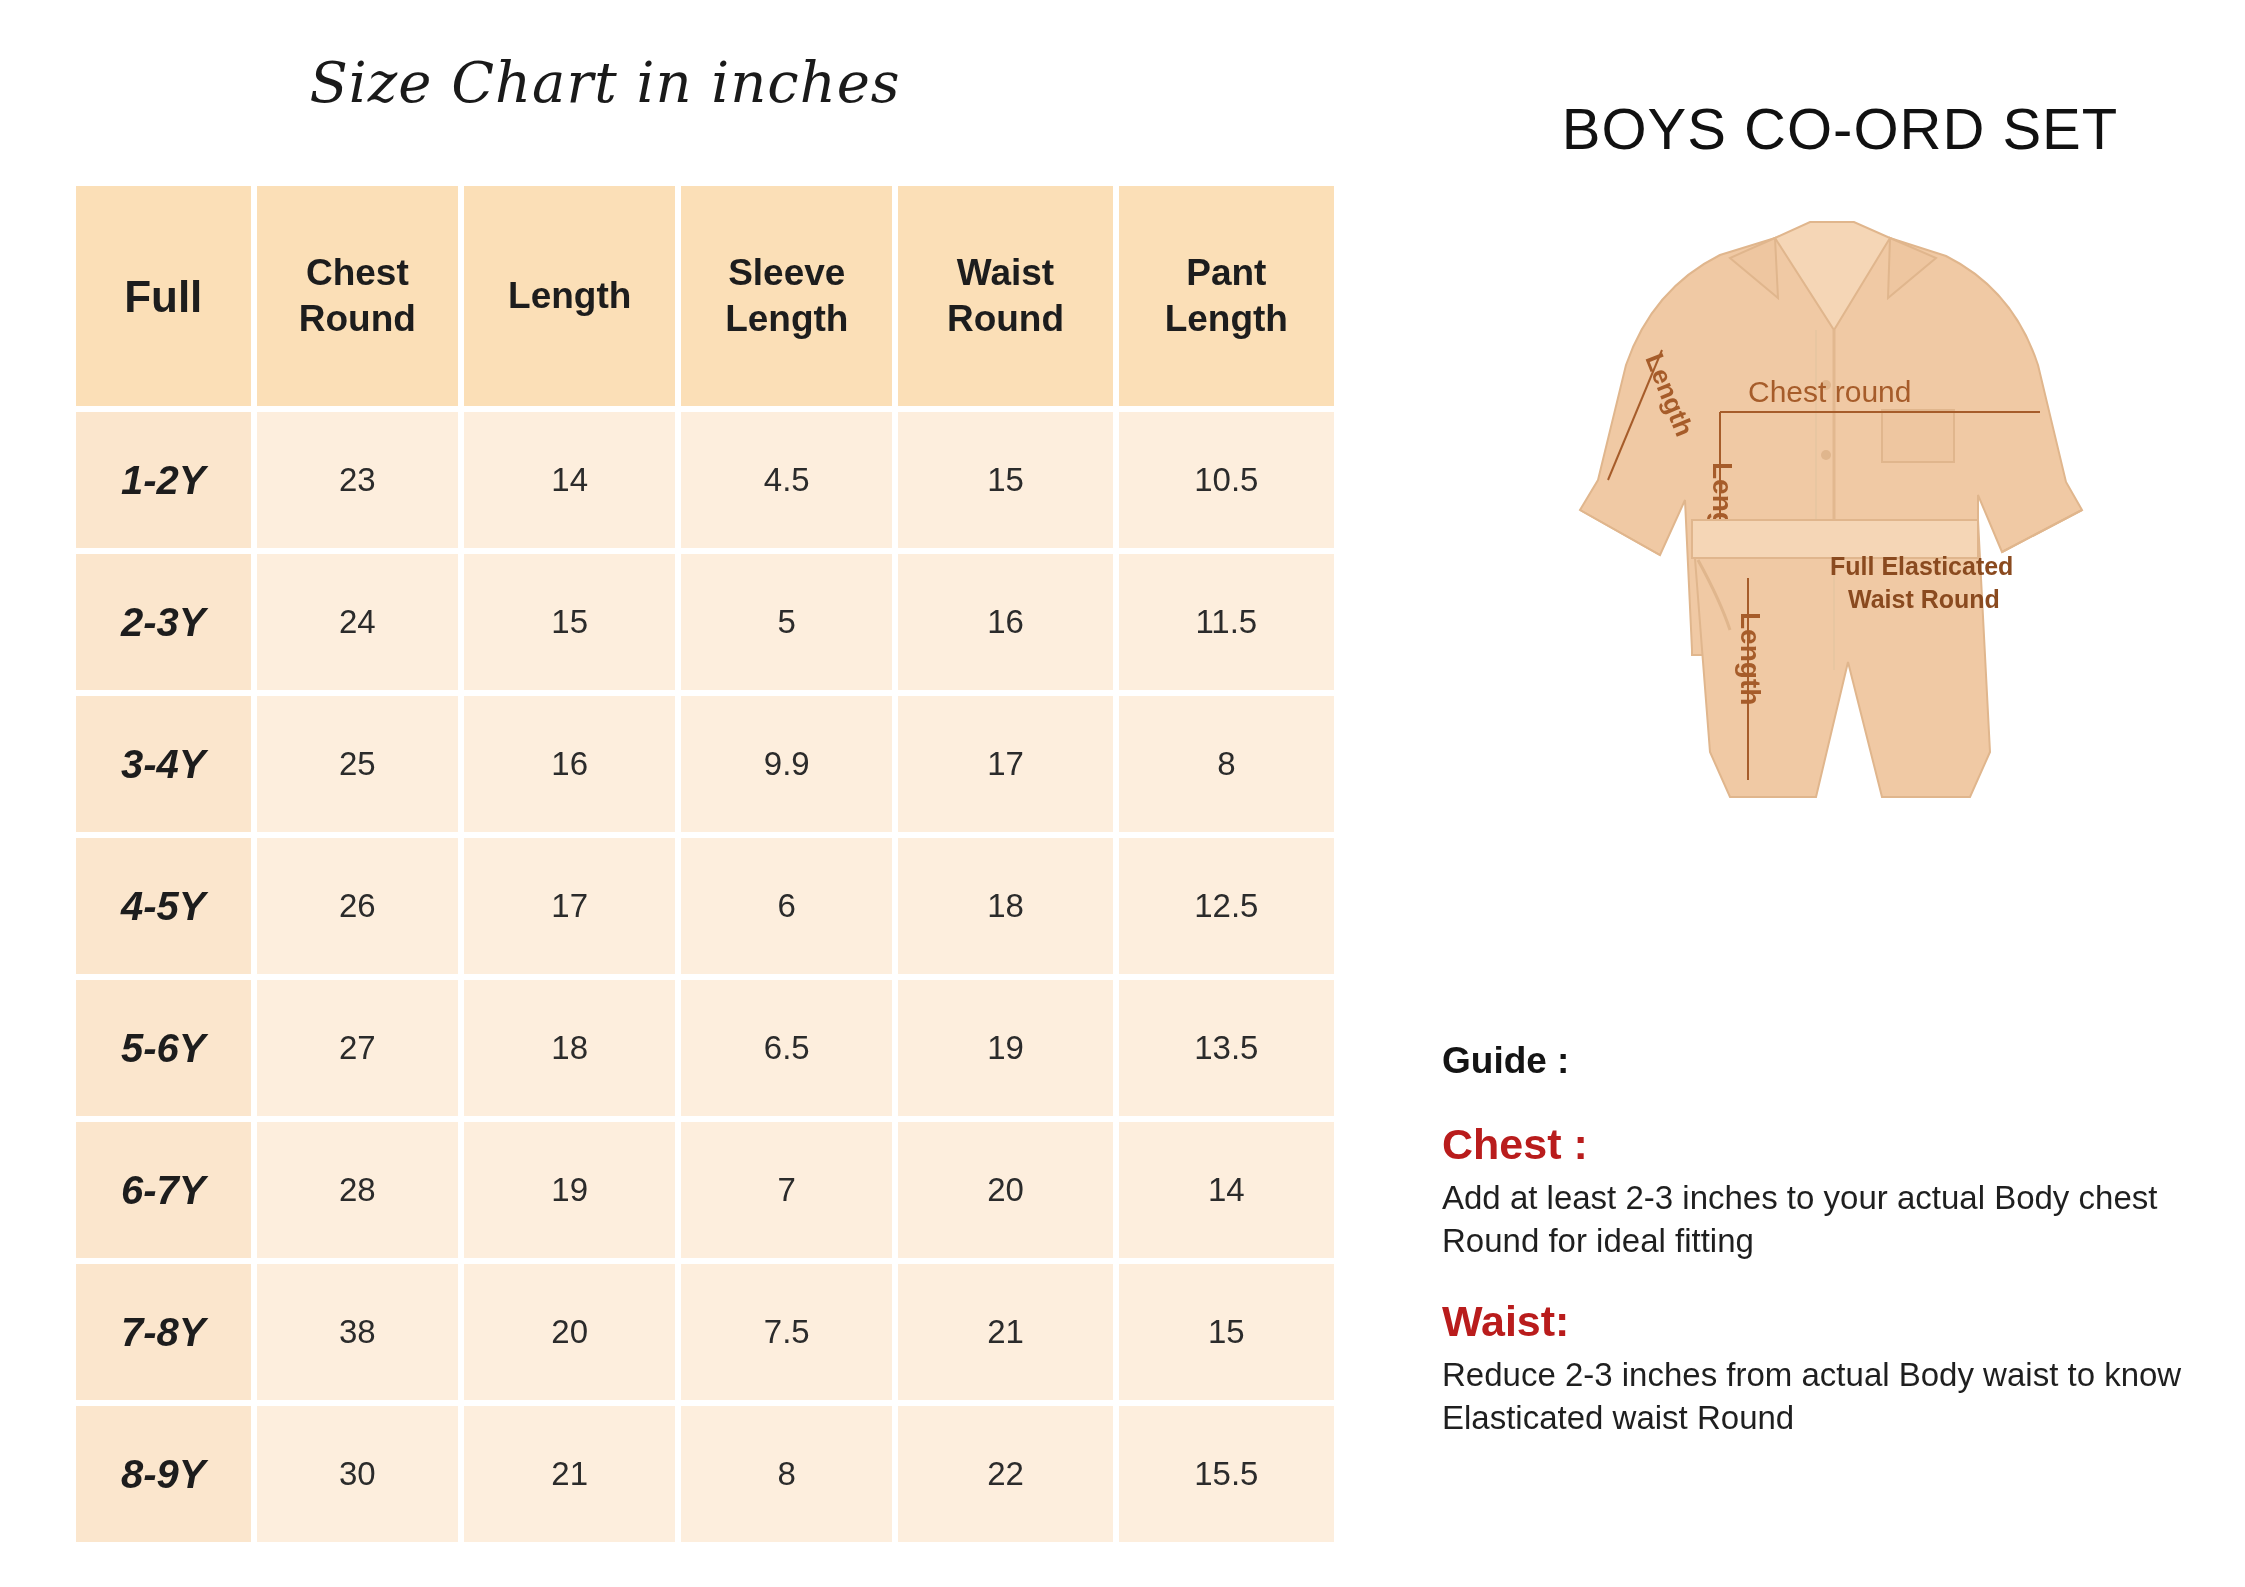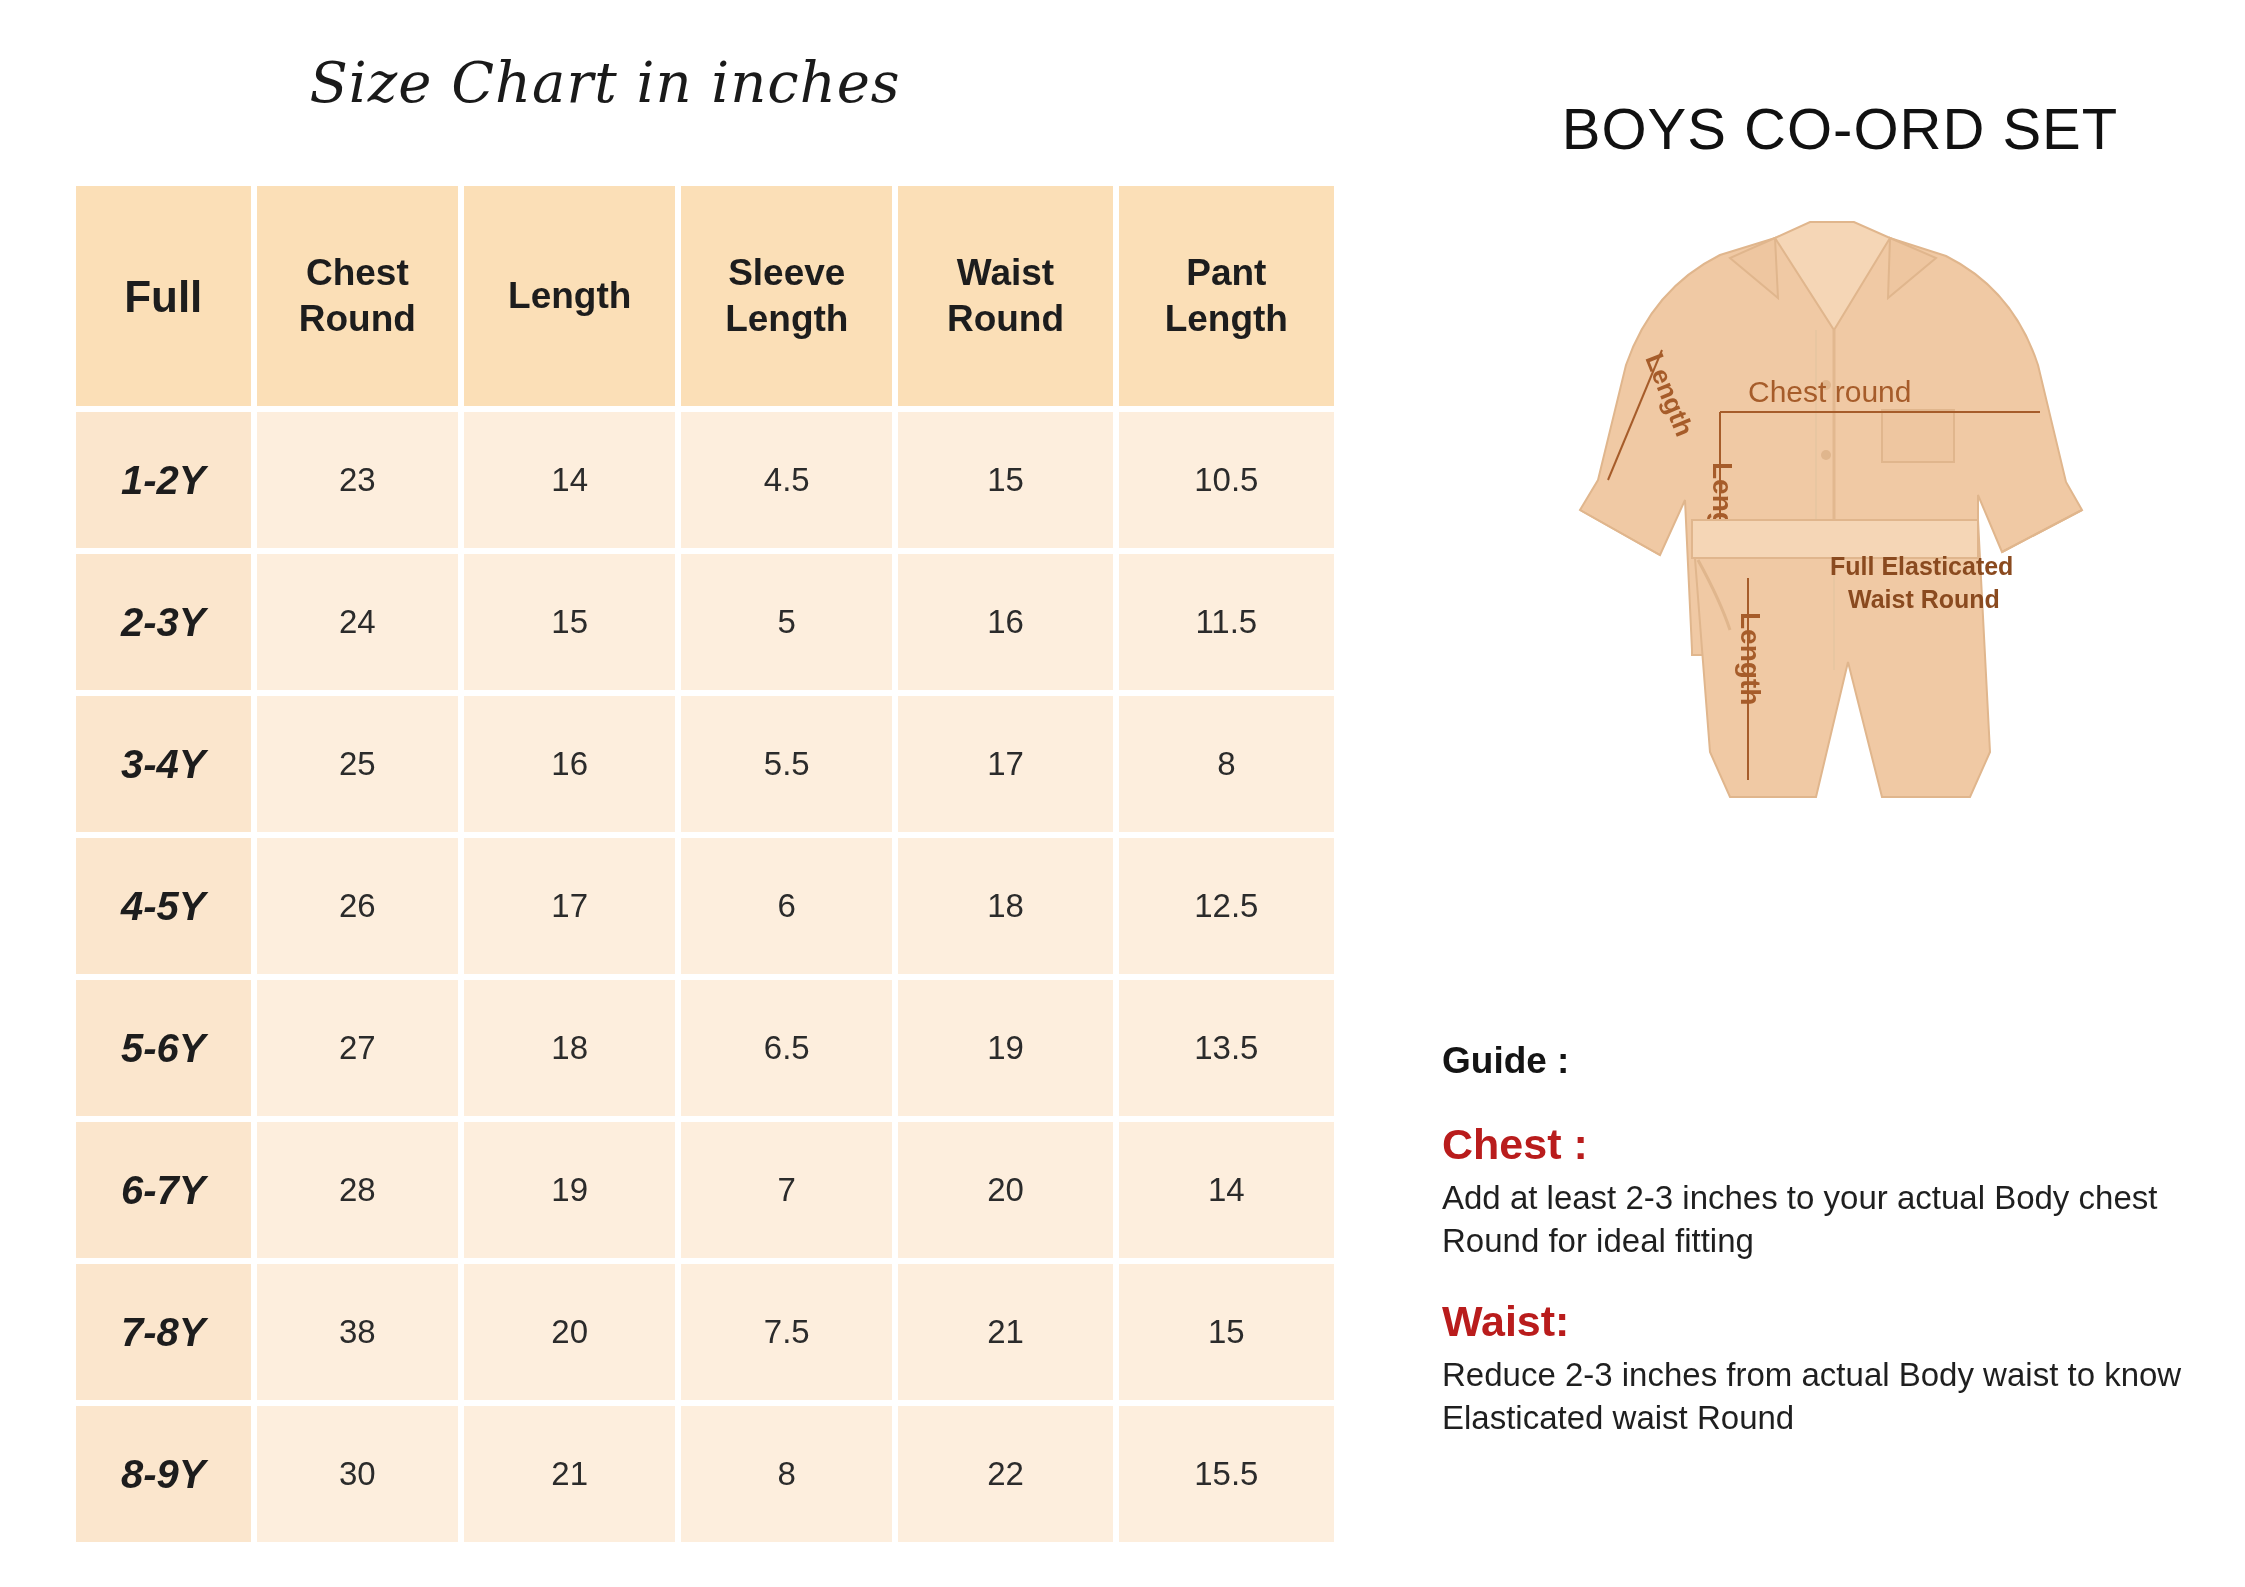--- a/index.html
+++ b/index.html
@@ -170,21 +170,21 @@
           <td>24</td>
           <td>15</td>
           <td>5</td>
           <td>16</td>
           <td>11.5</td>
         </tr>
         <tr>
           <td class="year-cell">3-4Y</td>
           <td>25</td>
           <td>16</td>
-          <td>5.5</td>
+          <td>9.9</td>
           <td>17</td>
           <td>8</td>
         </tr>
         <tr>
           <td class="year-cell">4-5Y</td>
           <td>26</td>
           <td>17</td>
           <td>6</td>
           <td>18</td>
           <td>12.5</td>

